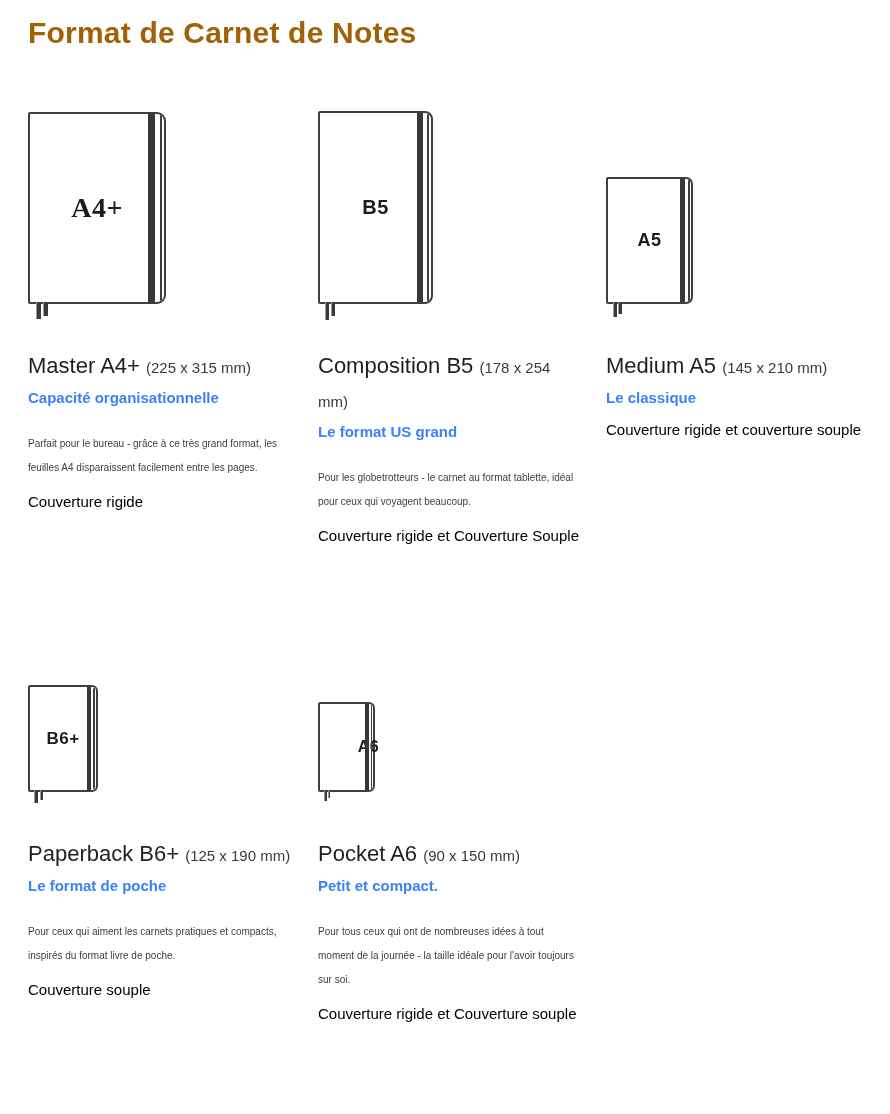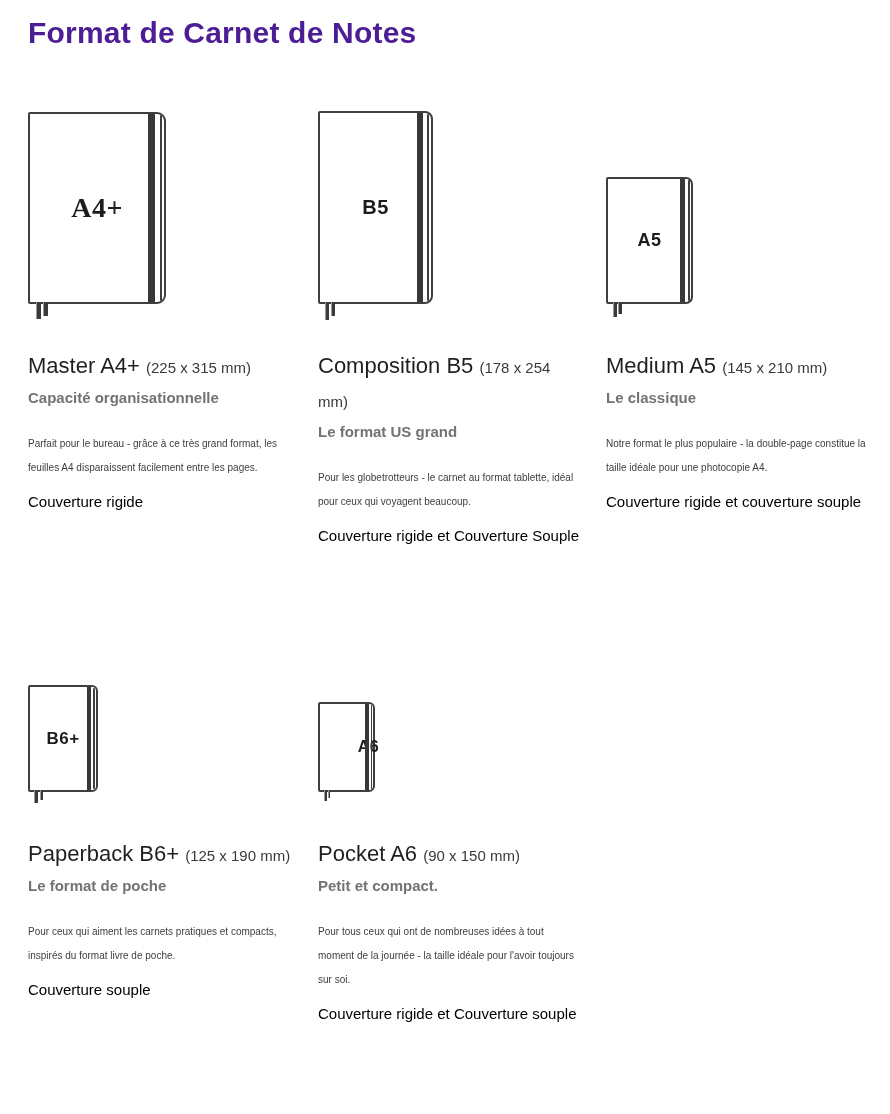--- a/index.html
+++ b/index.html
@@ -9,21 +9,21 @@
     height: 1114px;
     font-family: "Liberation Sans", sans-serif;
     color: #1f1f1f;
     overflow: hidden;
   }
   .page { padding: 14px 20px 0 28px; }
   h1.page-title {
     font-size: 30px;
     line-height: 38px;
     font-weight: 700;
-    color: #4c1d95;
+    color: #a16207;
     letter-spacing: 0.2px;
   }
   .grid {
     margin-top: 60px;
     display: grid;
     grid-template-columns: 290px 288px 264px;
     grid-row-gap: 137px;
     align-items: start;
   }
   .card { width: 264px; }
@@ -91,21 +91,21 @@
     line-height: 32px;
     font-weight: 400;
     color: #1f1f1f;
   }
   .card-title .dims { font-size: 15px; color: #3a3a3a; }
   .tagline {
     margin-top: 4px;
     font-size: 15px;
     line-height: 20px;
     font-weight: 700;
-    color: #737373;
+    color: #3b82f6;
   }
   .desc {
     margin-top: 24px;
     font-size: 10px;
     line-height: 24px;
     color: #3e3e3e;
   }
   .cover {
     margin-top: 10px;
     font-size: 15px;
@@ -159,21 +159,20 @@
         <div class="notebook nb-a5">
           <span class="nb-label">A5</span>
           <span class="band"></span>
           <span class="edge"></span>
           <span class="bm bm1"></span>
           <span class="bm bm2"></span>
         </div>
       </div>
       <h2 class="card-title"><span>Medium A5</span> <span class="dims">(145 x 210 mm)</span></h2>
       <p class="tagline">Le classique</p>
-      <p class="desc">Notre format le plus populaire - la double-page constitue la taille idéale pour une photocopie A4.</p>
       <p class="cover">Couverture rigide et couverture souple</p>
     </article>
 
     <article class="card">
       <div class="figure fig-r2">
         <div class="notebook nb-b6">
           <span class="nb-label">B6+</span>
           <span class="band"></span>
           <span class="edge"></span>
           <span class="bm bm1"></span>

